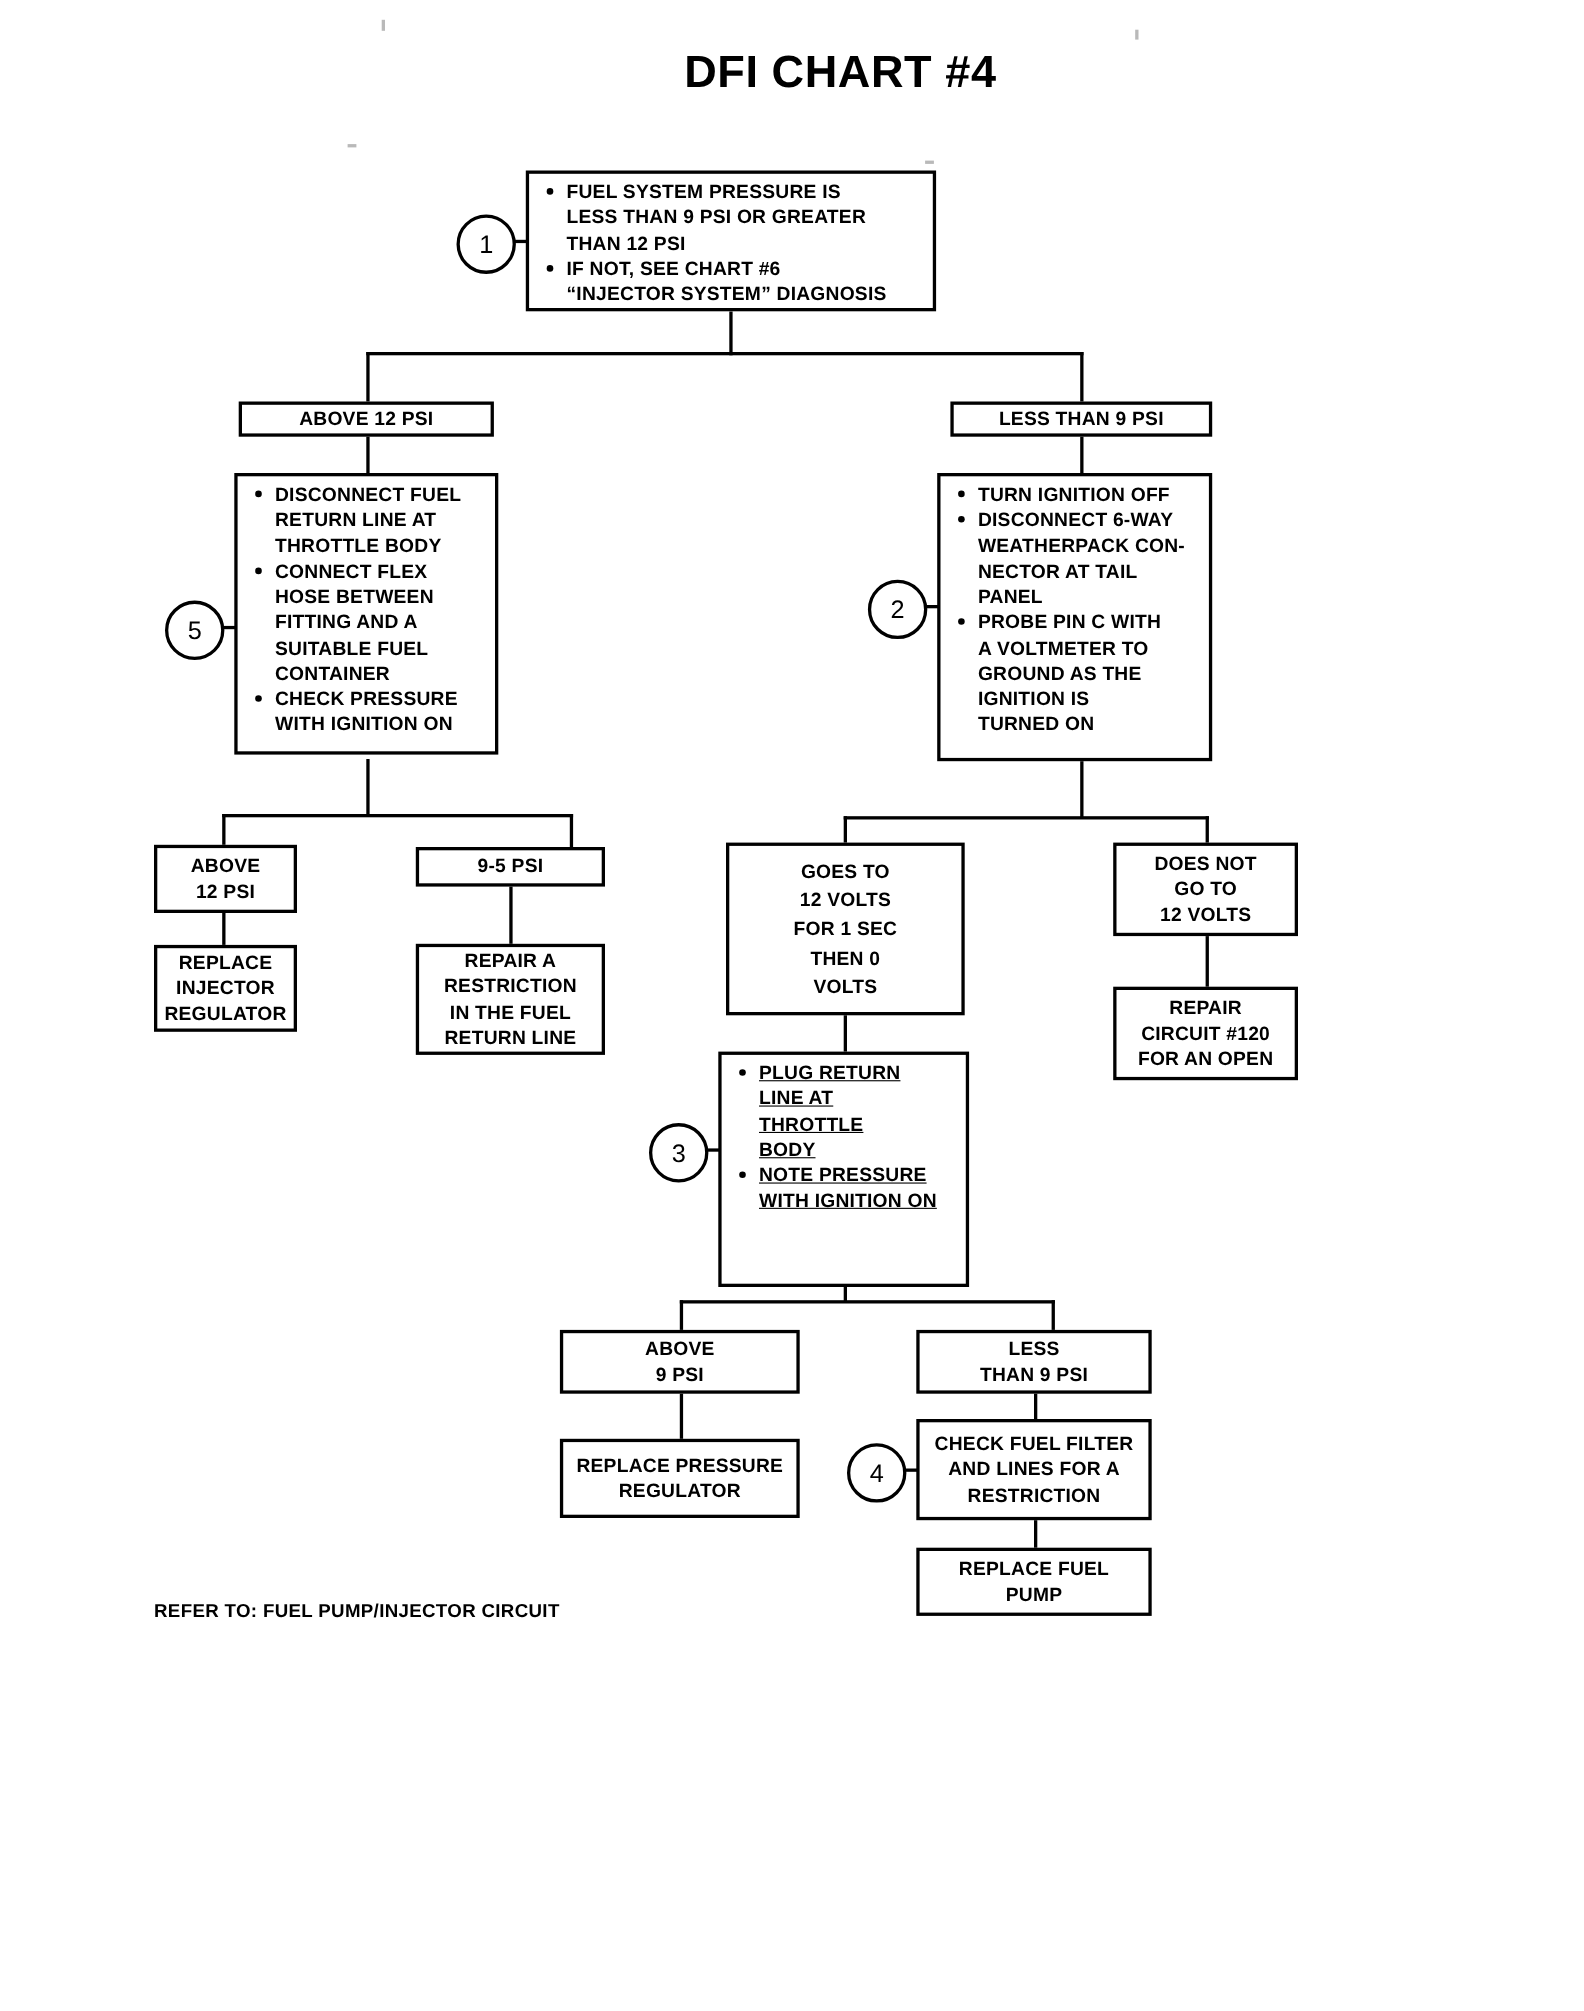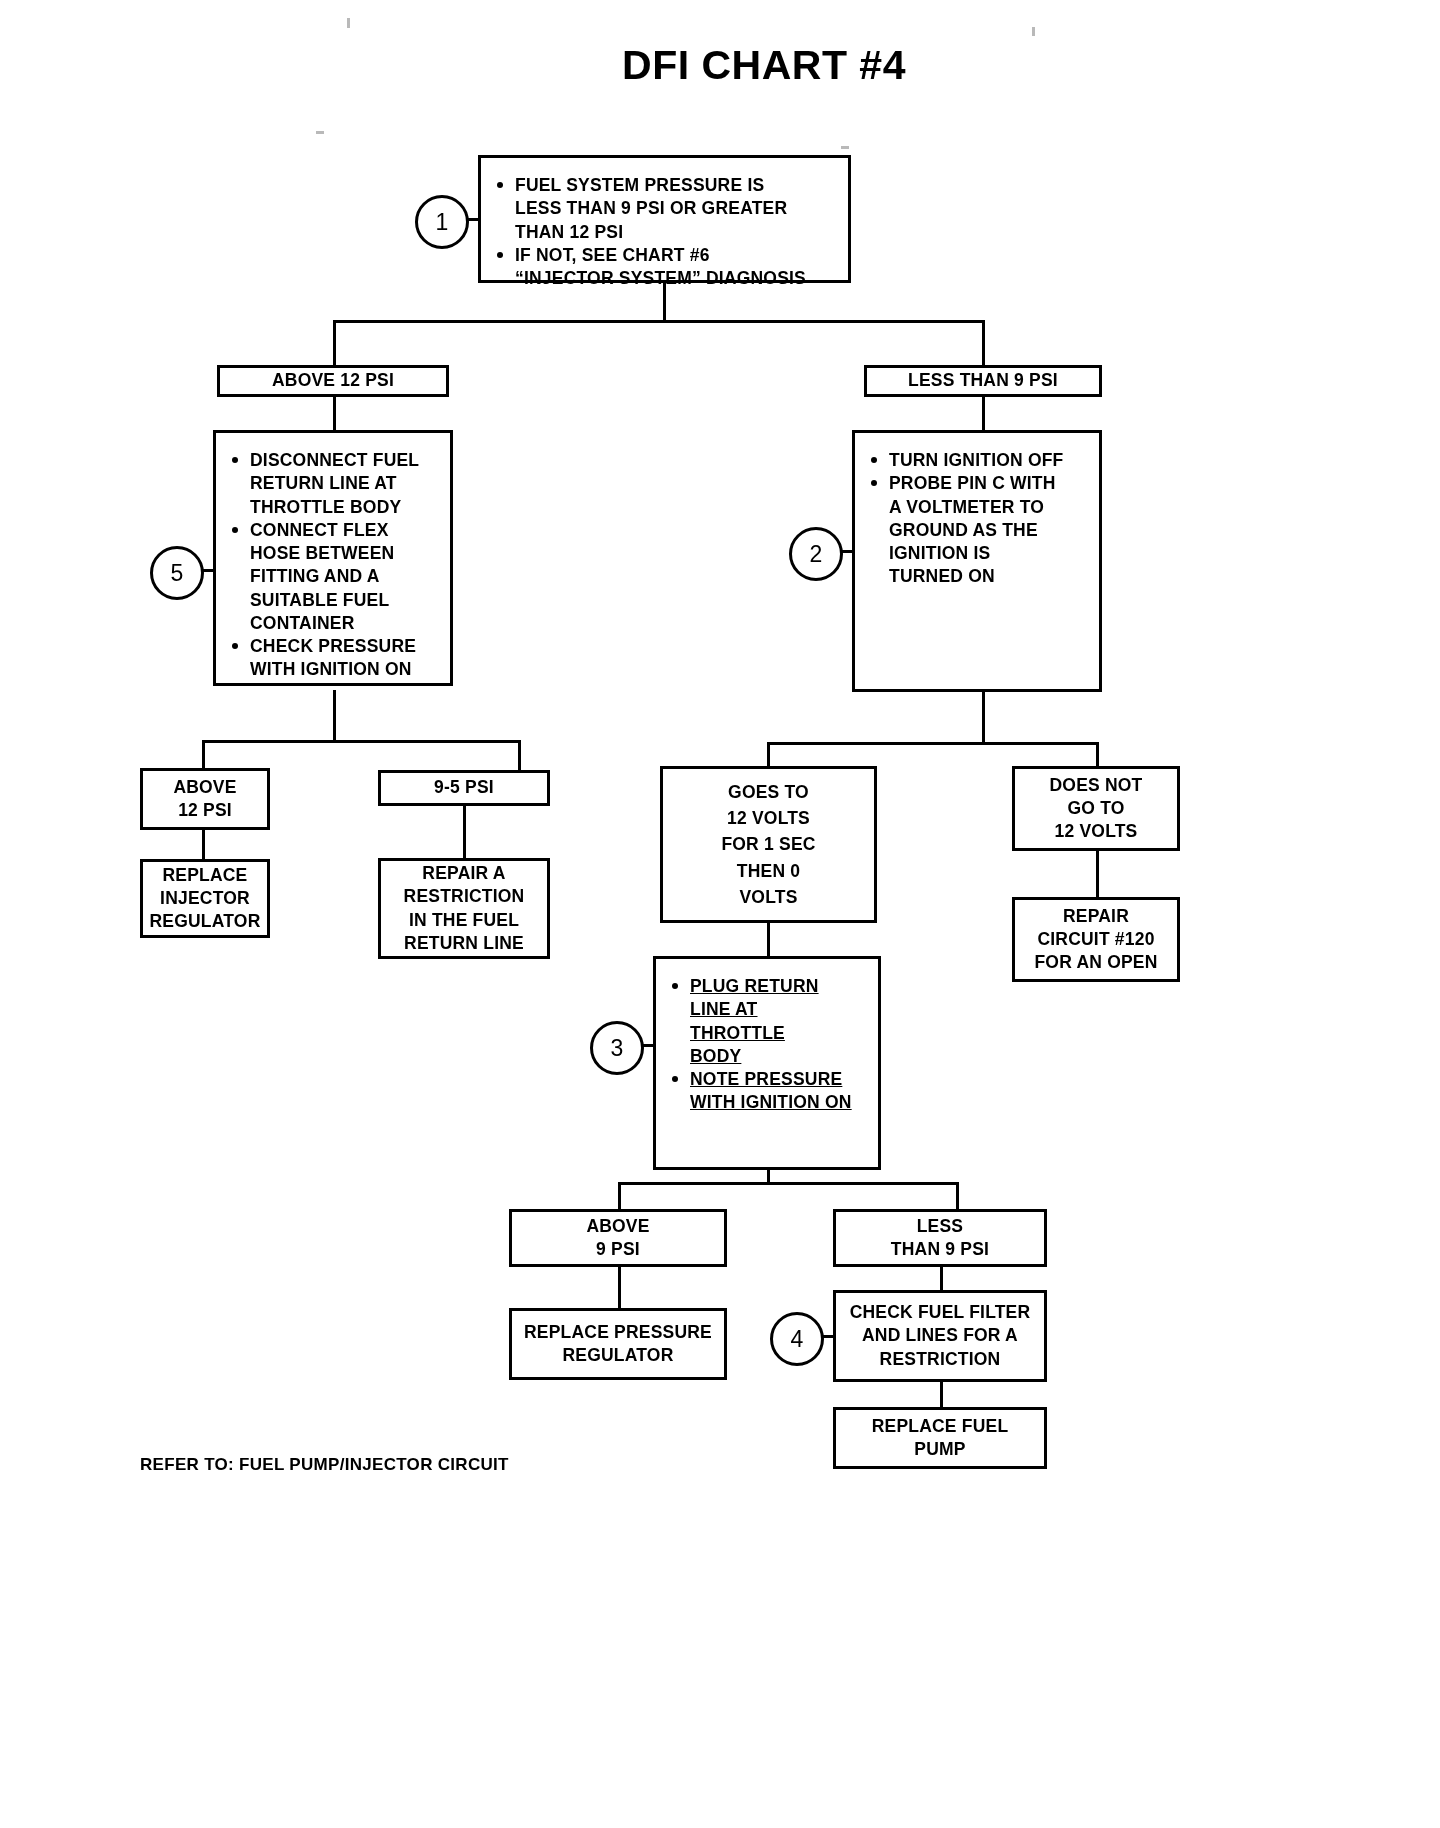--- a/index.html
+++ b/index.html
@@ -43,21 +43,21 @@
     display:flex;
     align-items:center;
     justify-content:center;
     text-align:center;
   }
 
   
   ul.blist{
     list-style:none;
     margin:0;
-    padding:16px 6px 7px 12px;
+    padding:5px 6px 7px 12px;
   }
   ul.blist li{
     position:relative;
     padding-left:22px;
     margin-bottom:0px;
     white-space:pre-line;
   }
   ul.blist li::before{
     content:"";
     position:absolute;
@@ -158,20 +158,24 @@
       <li>CHECK PRESSURE
 WITH IGNITION ON</li>
     </ul>
   </div>
   <div class="circle" id="circle-5" style="left:106px;top:546px;">5</div>
   <div class="stub" style="left:153px;top:569px;width:18px;"></div>
 
   <div class="box" id="node-step2" style="left:808px;top:430px;width:250px;height:262px;">
     <ul class="blist">
       <li>TURN IGNITION OFF</li>
+      <li>DISCONNECT 6-WAY
+WEATHERPACK CON-
+NECTOR AT TAIL
+PANEL</li>
       <li>PROBE PIN C WITH
 A VOLTMETER TO
 GROUND AS THE
 IGNITION IS
 TURNED ON</li>
     </ul>
   </div>
   <div class="circle" id="circle-2" style="left:745px;top:527px;">2</div>
   <div class="stub" style="left:792px;top:550px;width:18px;"></div>
 

